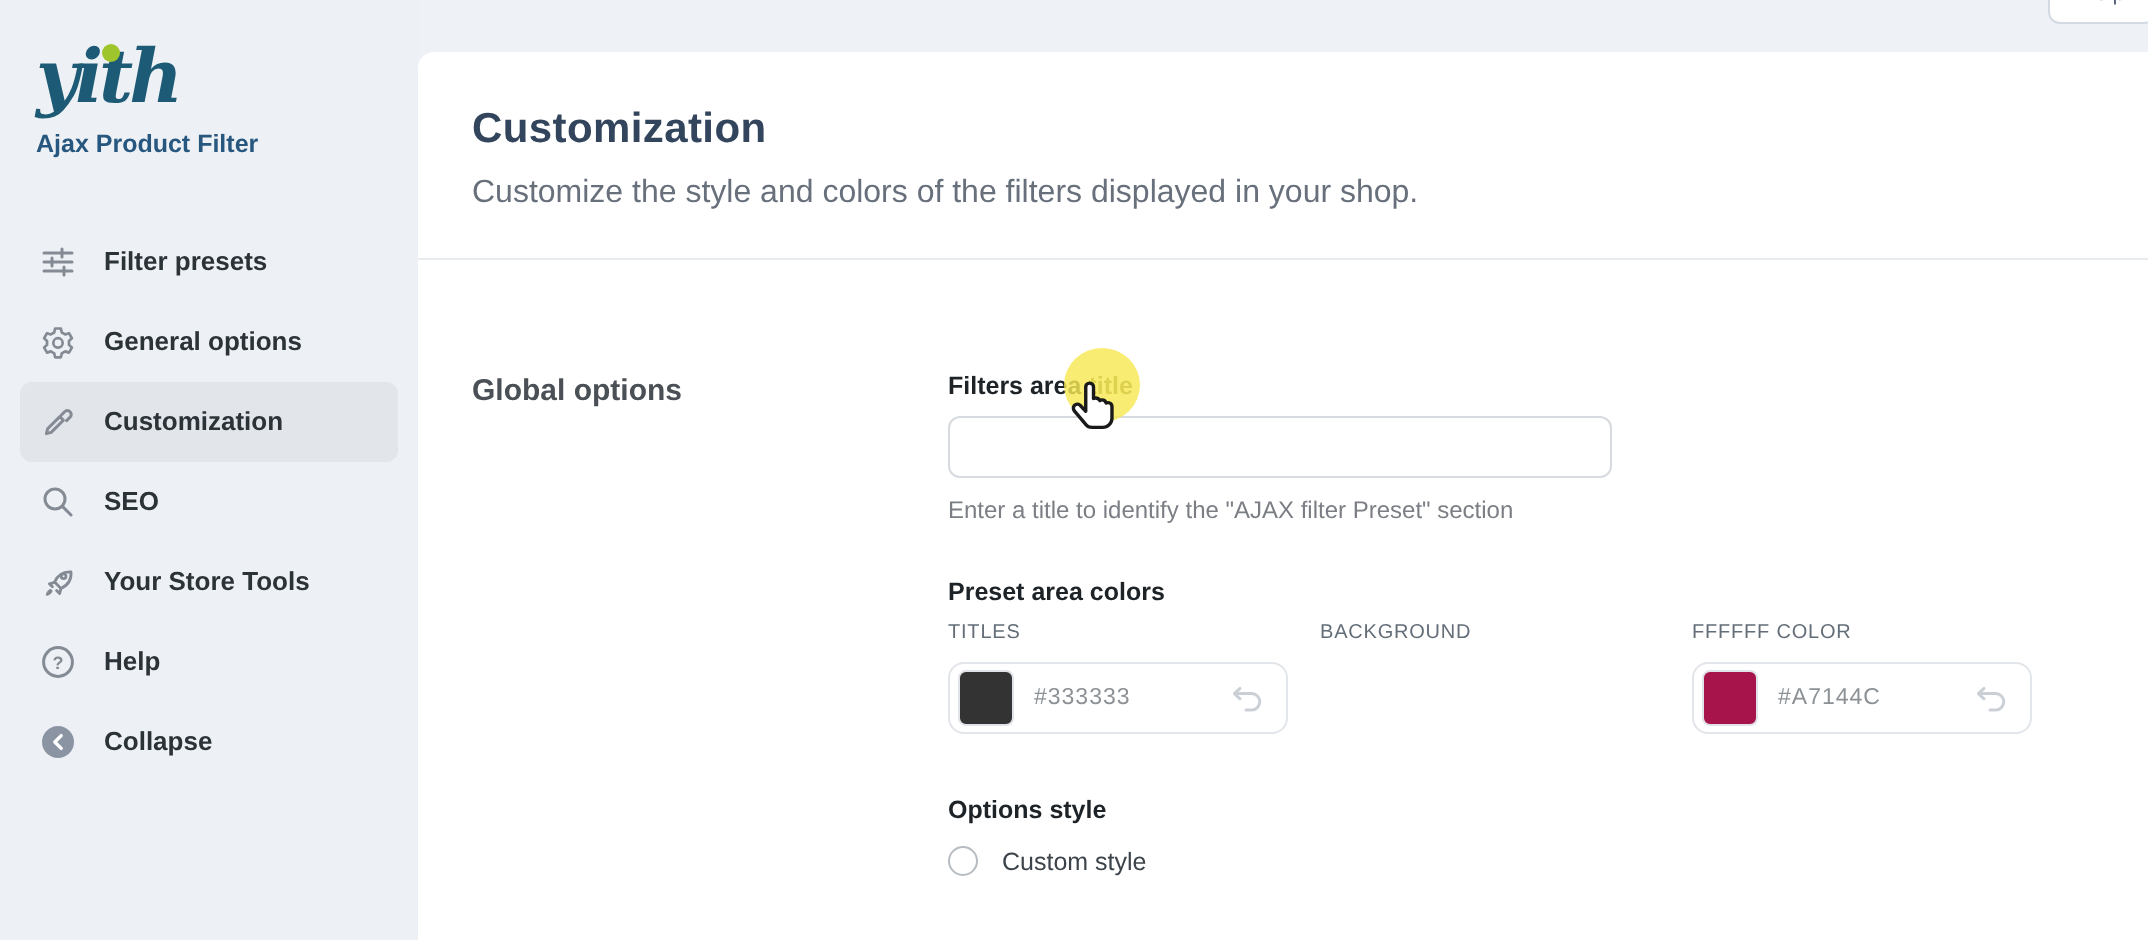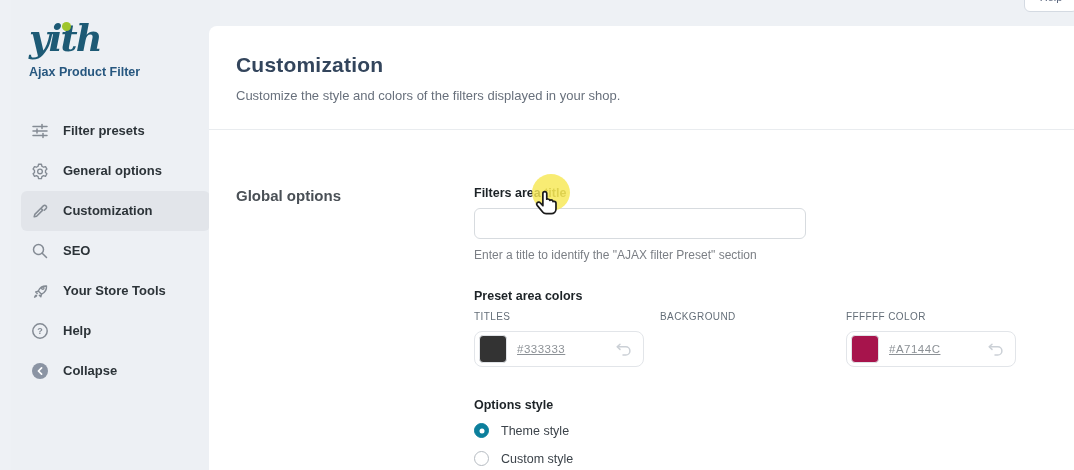--- a/index.html
+++ b/index.html
@@ -5,21 +5,21 @@
   * { margin:0; padding:0; box-sizing:border-box; }
   html,body { width:1074px; height:470px; overflow:hidden; }
   body {
     font-family:"Liberation Sans", sans-serif;
     background:#eef1f5;
     position:relative;
     color:#2c3338;
   }
 
   
-  .sidebar { position:absolute; left:11px; top:0; width:209px; height:470px; background:#edf0f4; }
+  .sidebar { position:absolute; left:0; top:0; width:209px; height:470px; background:#edf0f4; }
   .logo-wrap { position:relative; padding:18px 0 0 18px; }
   .logo-text {
     font-family:"DejaVu Serif", serif;
     font-style:italic; font-weight:bold;
     font-size:37px; color:#1d5a75; letter-spacing:-2px; line-height:1.1;
   }
   .logo-dot { position:absolute; left:51px; top:22px; width:9px; height:9px; border-radius:50%; background:#9fc52c; }
   .logo-sub { padding:6px 0 0 18px; font-size:12.5px; font-weight:bold; color:#27577f; }
 
   .nav { margin-top:32px; }
@@ -41,21 +41,21 @@
     cursor:pointer; z-index:5;
   }
 
   
   .main {
     position:absolute; left:209px; top:26px; width:865px; height:444px;
     background:#ffffff; border-top-left-radius:8px;
   }
   .page-header { height:104px; padding:27px 0 0 27px; border-bottom:1px solid #e9ecef; }
   .page-title { font-size:21px; font-weight:bold; color:#33455c; letter-spacing:.2px; }
-  .page-sub { margin-top:11px; font-size:13px; color:#68707c; }
+  .page-sub { margin-top:11px; font-size:16px; color:#68707c; }
 
   .content { display:flex; padding:56px 0 0 27px; }
   .section-label { width:238px; font-size:15px; font-weight:600; color:#4a5056; padding-top:1px; }
   .form-col { position:relative; }
 
   
   .label-row { position:relative; font-size:12.5px; font-weight:bold; color:#1d2327; height:16px; z-index:2; }
   .hl-circle {
     position:absolute; left:58px; top:-12px; width:38px; height:37px;
     background:rgba(246,232,84,.82); border-radius:50%; z-index:3; pointer-events:none;
@@ -72,21 +72,21 @@
   .colors-label { margin-top:27px; font-size:12.5px; font-weight:bold; color:#1d2327; }
   .colors-row { display:flex; gap:16px; margin-top:8px; }
   .color-field { width:170px; }
   .color-cap { font-size:10px; letter-spacing:.4px; color:#646e78; }
   .color-box {
     margin-top:9px; height:36px; background:#fff;
     border:1px solid #e2e5e9; border-radius:8px;
     display:flex; align-items:center; padding:0 10px 0 4px; cursor:pointer;
   }
   .swatch { width:28px; height:28px; border-radius:4px; border:1px solid #e0e3e7; flex:0 0 28px; }
-  .hex { margin-left:10px; font-size:11.5px; color:#8c9196; letter-spacing:.5px;text-decoration:underline; }
+  .hex { margin-left:10px; font-size:11.5px; color:#8c9196; letter-spacing:.5px; }
   .undo { margin-left:auto; display:flex; }
 
   .opts-label { margin-top:31px; font-size:12.5px; font-weight:bold; color:#1d2327; }
   .radio-row { display:flex; align-items:center; gap:12px; margin-top:11px; cursor:pointer; }
   .radio-row + .radio-row { margin-top:13px; }
   .radio {
     width:15px; height:15px; border-radius:50%;
     border:1px solid #b6bcc2; background:#fff; position:relative; flex:0 0 15px;
   }
   .radio.on { background:#0c7f9c; border-color:#0c7f9c; }
@@ -246,23 +246,19 @@
                   <path d="M3.6 4.8h8.2a4.1 4.1 0 0 1 0 8.2H9"></path>
               </svg>
             </span>
           </div>
         </div>
 
       </div>
 
       <div class="opts-label">Options style</div>
       <div class="radio-row">
-        <span class="radio on"></span>
-        <span class="radio-label">Theme style</span>
-      </div>
-      <div class="radio-row">
         <span class="radio"></span>
         <span class="radio-label">Custom style</span>
       </div>
 
     </div>
   </div>
 </div>
 
 </body></html>

